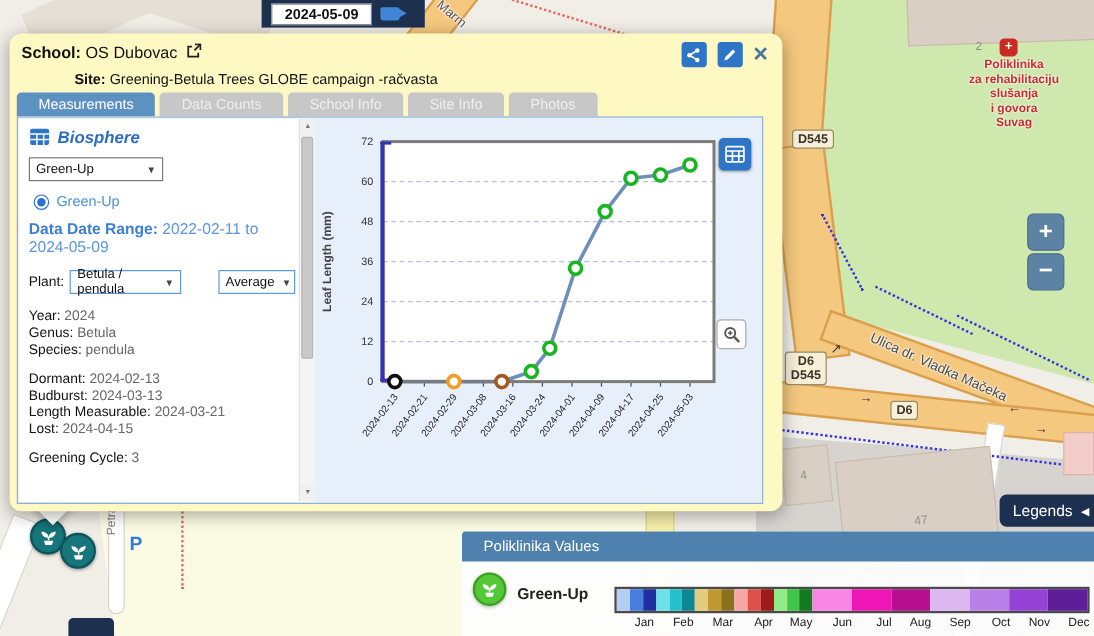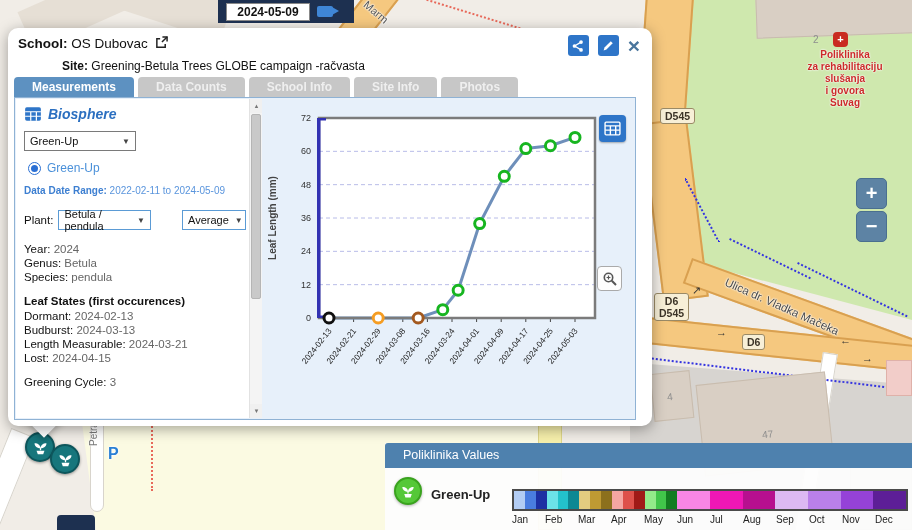--- a/index.html
+++ b/index.html
@@ -34,55 +34,55 @@
   
   .topbar { position:absolute; left:218px; top:0; width:136px; height:23px; background:#1d3050;
      display:flex; align-items:center; gap:7px; padding:0 8px; z-index:6; }
   .date-box { background:#fff; border:1px solid #888; width:84px; height:18px; text-align:center;
      font-size:12px; font-weight:bold; color:#111; line-height:16px; }
   .cam { position:relative; width:16px; height:11px; background:#3f86d6; border-radius:2px; }
   .cam::after { content:""; position:absolute; right:-6px; top:1px; border-left:7px solid #3f86d6;
      border-top:4.5px solid transparent; border-bottom:4.5px solid transparent; }
 
   
-  .popup { position:absolute; left:8px; top:28px; width:644px; height:398px; background:#ffffff;
+  .popup { position:absolute; left:8px; top:28px; width:644px; height:398px; background:#fef9c3;
      border-radius:10px; box-shadow:0 3px 14px rgba(0,0,0,.35); z-index:5; }
   .popup-tail { position:absolute; left:30px; top:404px; width:28px; height:28px; background:#fff;
      transform:rotate(45deg); box-shadow:2px 2px 6px rgba(0,0,0,.25); z-index:4; }
   .school-line { position:absolute; left:10px; top:8px; font-size:13.5px; color:#111; }
   .school-line b, .site-line b { font-weight:bold; }
   .site-line { position:absolute; left:10px; top:31px; font-size:12px; color:#111;margin-left:44px; }
   .hdr-icons { position:absolute; right:12px; top:7px; display:flex; align-items:center; gap:9px; }
   .icon-btn { width:21px; height:21px; background:#2e75c8; border-radius:3px; display:flex;
      align-items:center; justify-content:center; cursor:pointer; }
   .icon-btn svg { width:14px; height:14px; }
   .close-x { color:#49759c; font-size:21px; font-weight:bold; line-height:18px; cursor:pointer; }
 
   .tabs { position:absolute; left:6px; top:49px; display:flex; gap:4px; }
-  .tab { height:20px; line-height:20px; padding:0 18px; font-size:12px; font-weight:bold;
+  .tab { height:20px; line-height:20px; padding:0 18px; font-size:12px; font-weight:normal;
      border-radius:4px 4px 0 0; background:#c7c7c7; color:#efefef; cursor:pointer; }
   .tab.active { background:#5d91c1; color:#fff; }
 
   .content { position:absolute; left:6px; top:69px; width:622px; height:323px;
      border:1.5px solid #8fb2d4; background:#e7f0fa; }
   .left-panel { position:absolute; left:1px; top:1px; width:246px; height:319px; background:#fff;
      overflow:hidden; font-size:11.5px; color:#111; }
   .lp-inner { position:absolute; left:8px; top:6px; width:222px; }
   .bio-row { display:flex; align-items:center; gap:6px; margin-bottom:8px; }
   .bio-title { color:#2b6fc0; font-weight:bold; font-style:italic; font-size:14px; }
   .pseudo-select { display:inline-flex; align-items:center; justify-content:space-between;
      border:1px solid #7a7a7a; background:#fff; height:20px; padding:0 5px; font-size:11px; color:#111; cursor:pointer; }
   .pseudo-select .car { font-size:8px; color:#444; margin-left:6px; }
   .sel-blue { border:1px solid #5b9bd5; }
   .radio-row { display:flex; align-items:center; gap:6px; margin:10px 0 8px 4px; }
   .radio { width:13px; height:13px; border-radius:50%; border:1px solid #2a6fd4; background:#fff;
      display:flex; align-items:center; justify-content:center; cursor:pointer; }
   .radio i { width:7px; height:7px; border-radius:50%; background:#2a6fd4; }
   .radio-lbl { color:#4a90d9; font-size:12px; }
-  .daterange { color:#5a95dd; line-height:15px; margin:4px 0 12px 0; font-size:10px; }
+  .daterange { color:#5a95dd; line-height:15px; margin:4px 0 12px 0; font-size:13px; }
   .daterange b { color:#3d7fd1; font-weight:bold; }
   .plant-row { display:flex; align-items:center; gap:5px; margin-bottom:12px; }
   .kv { line-height:14px; }
   .kv b { font-weight:normal; }
   .kv .val { color:#666; }
   .section-gap { height:10px; }
   .lp-title { font-weight:bold; line-height:15px; }
 
   .scrollbar { position:absolute; right:0; top:0; width:13px; height:319px; background:#f4f4f4;
      border-left:1px solid #e2e2e2; }
@@ -114,21 +114,21 @@
   .gu-icon { position:absolute; left:9px; top:34px; width:28px; height:28px; border-radius:50%;
      background:#55c838; border:2px solid #3aa31e; box-shadow:0 1px 3px rgba(0,0,0,.3);
      display:flex; align-items:center; justify-content:center; }
   .gu-icon svg { width:18px; height:18px; }
   .gu-label { position:absolute; left:46px; top:44px; font-size:13px; font-weight:bold; color:#222; }
   .month-bar { position:absolute; left:127px; top:46px; width:396px; height:22px; border:2px solid #4a4a4a;
      display:flex; background:#fff; }
   .month { flex:1; display:flex; }
   .month .shade { flex:1; }
   .month-labels { position:absolute; left:127px; top:71px; width:396px; display:flex; }
-  .month-labels span { flex:1; text-align:left; font-size:10px; color:#222; }
+  .month-labels span { flex:1; text-align:right; font-size:10px; color:#222; }
 
   .navy-stub { position:absolute; left:57px; top:515px; width:38px; height:15px; background:#1d3050;
      border-radius:4px 4px 0 0; z-index:3; }
 </style>
 </head>
 <body>
 
 <div id="screen">
 
   <div class="map-shape" style="left:20px;top:-18px;width:140px;height:42px;background:#e6dfd5;transform:rotate(-24deg);"></div>
@@ -219,20 +219,24 @@
       </svg>
   </div>
 
   <div class="navy-stub"></div>
 
   <div class="zoom-ctl">
     <div class="zoom-btn">+</div>
     <div class="zoom-btn">−</div>
   </div>
 
+  <div class="legends-btn">
+    <span class="lbl">Legends</span>
+    <span class="tri">◀</span>
+  </div>
 
   <div class="topbar">
     <div class="date-box">2024-05-09</div>
     <div class="cam"></div>
   </div>
 
   <div class="popup-tail"></div>
   <div class="popup">
 
     <div class="school-line">
@@ -308,21 +312,20 @@
             </div>
             <div class="pseudo-select sel-blue" style="width:64px;margin-left:26px;">
               <span>Average</span>
                 <span class="car">▼</span>
             </div>
           </div>
           <div class="kv"><b>Year:</b> <span class="val">2024</span></div>
           <div class="kv"><b>Genus:</b> <span class="val">Betula</span></div>
           <div class="kv"><b>Species:</b> <span class="val">pendula</span></div>
           <div class="section-gap"></div>
-          <div class="lp-title">Leaf States (first occurences)</div>
           <div class="kv"><b>Dormant:</b> <span class="val">2024-02-13</span></div>
           <div class="kv"><b>Budburst:</b> <span class="val">2024-03-13</span></div>
           <div class="kv"><b>Length Measurable:</b> <span class="val">2024-03-21</span></div>
           <div class="kv"><b>Lost:</b> <span class="val">2024-04-15</span></div>
           <div class="section-gap"></div>
           <div class="kv"><b>Greening Cycle:</b> <span class="val">3</span></div>
         </div>
         <div class="scrollbar">
           <div class="sb-btn" style="top:0;">▲</div>
           <div class="sb-thumb"></div>

